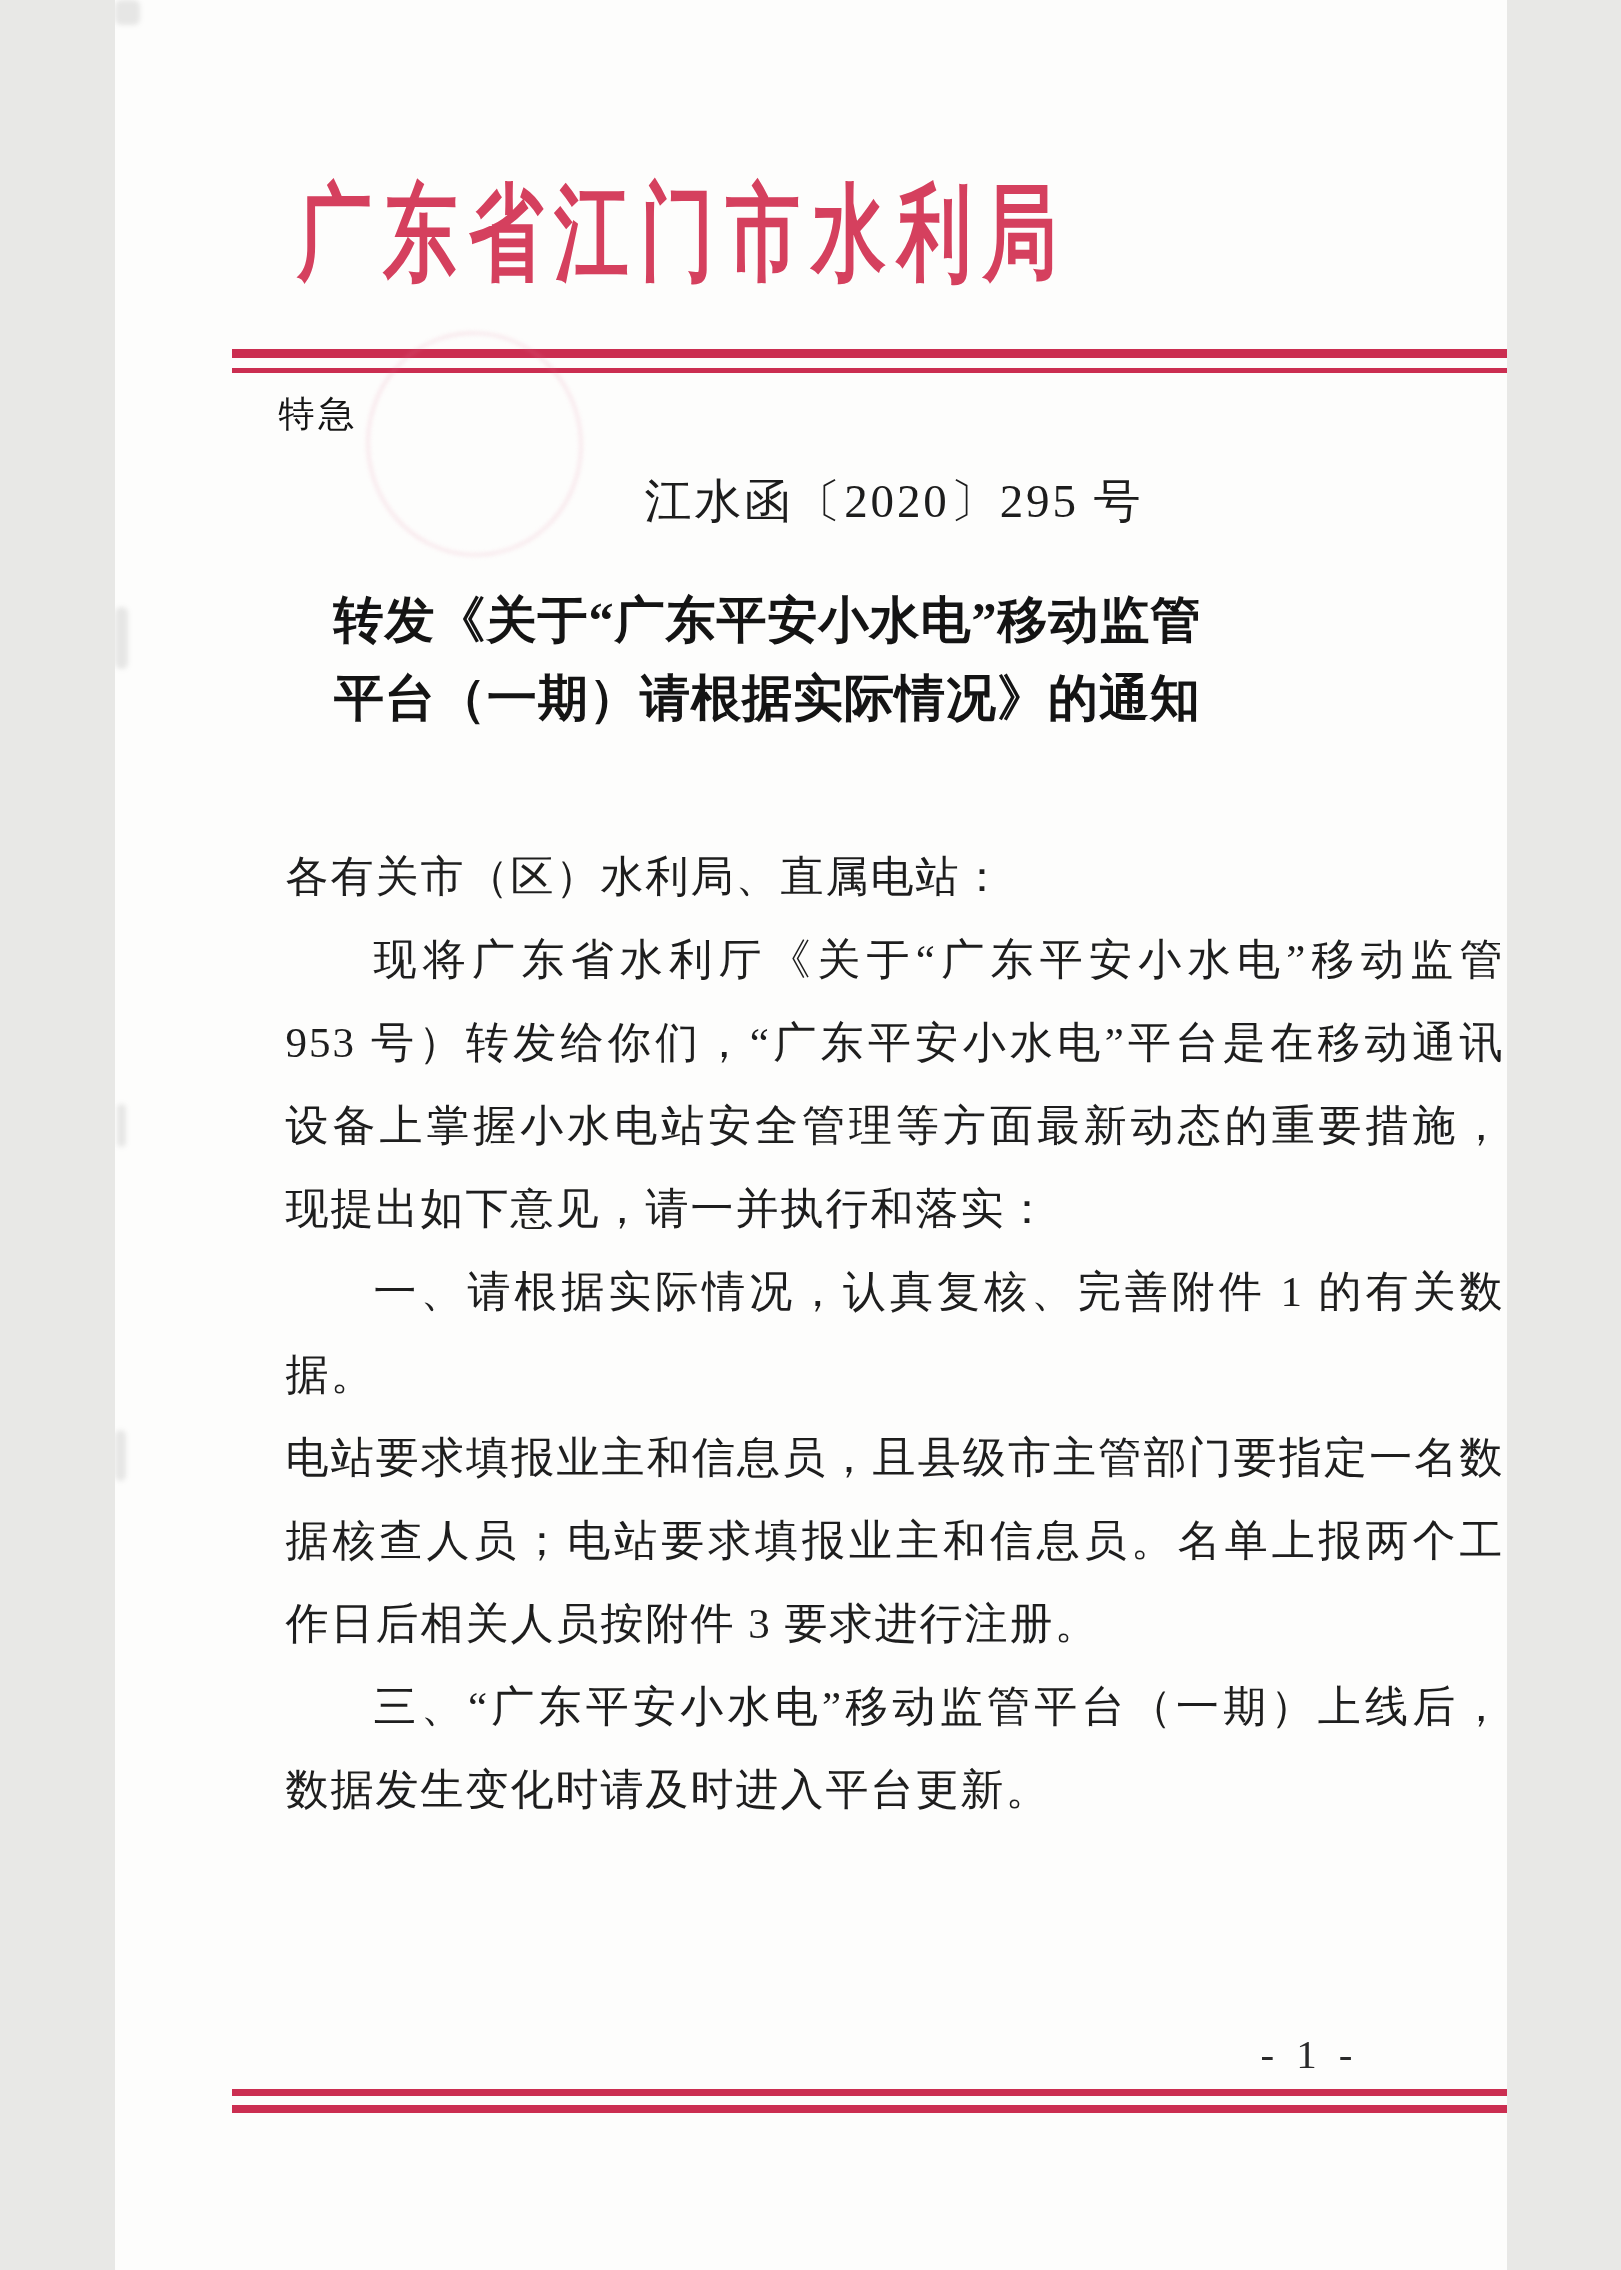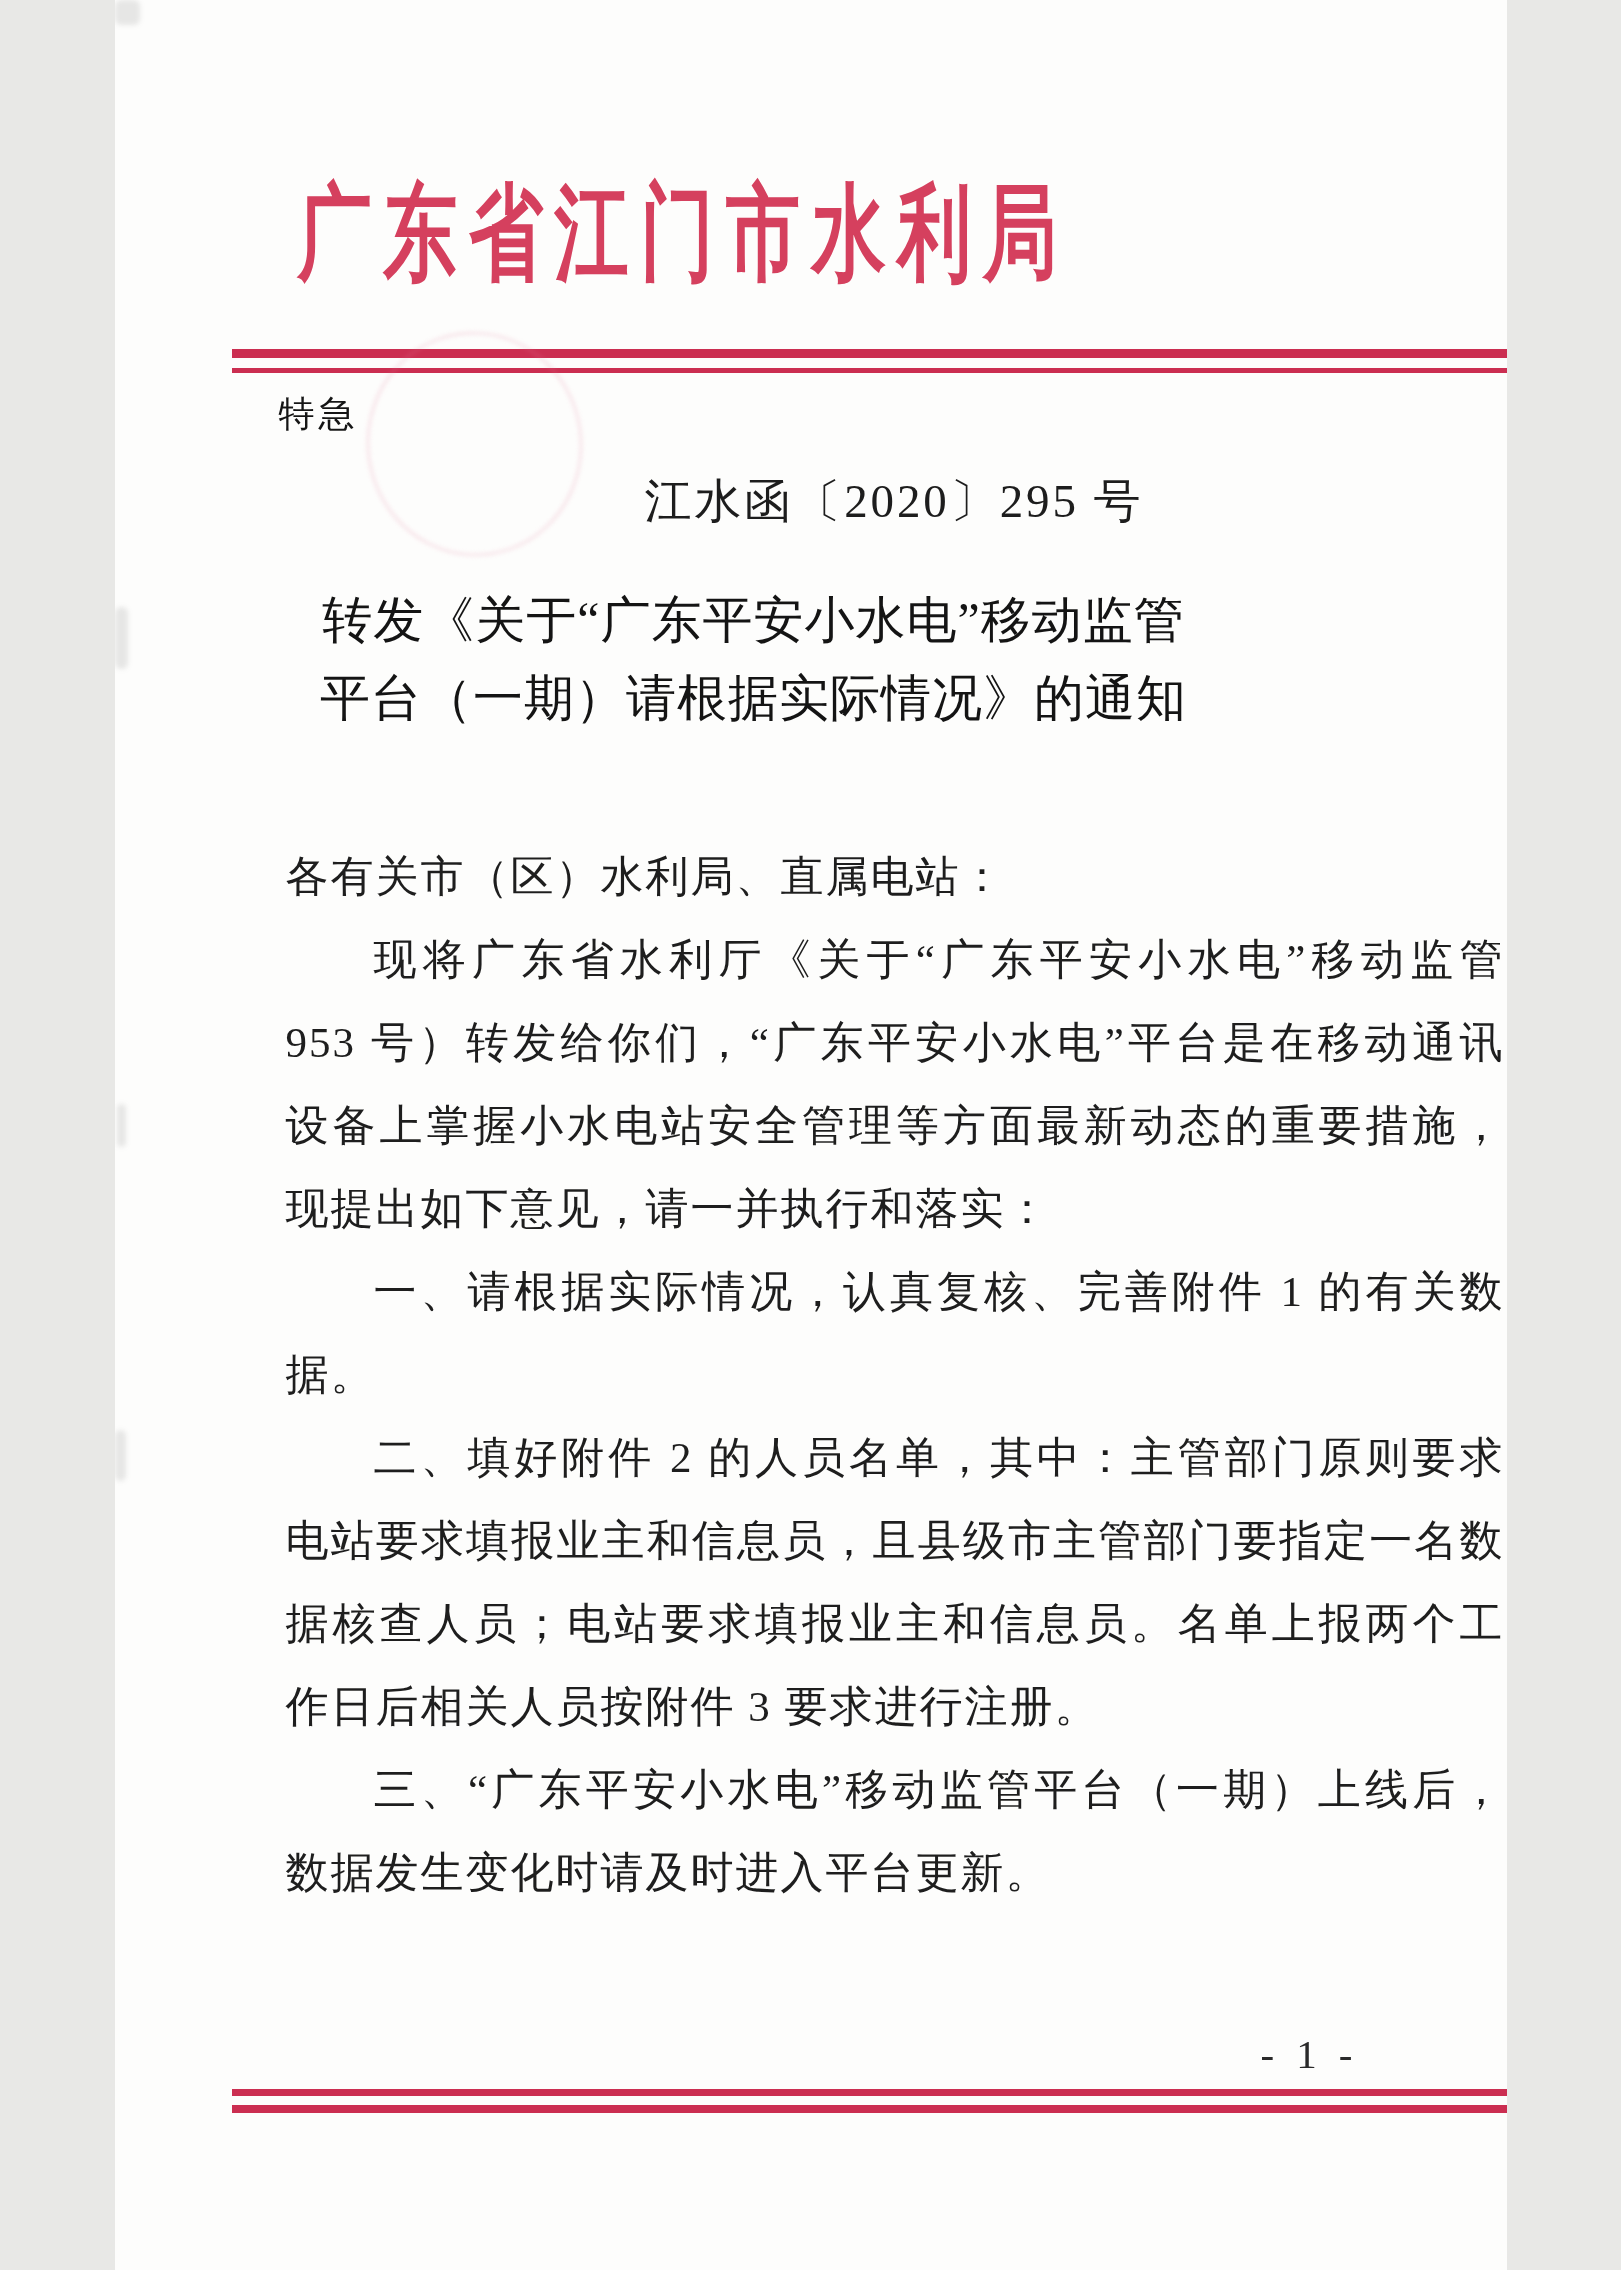--- a/index.html
+++ b/index.html
@@ -56,26 +56,26 @@
     width: 1217px;
     text-align: center;
     font-size: 47px;
     letter-spacing: 2.9px;
     color: #1d1d1d;
     font-family: "Liberation Serif", serif;
   }
 
   .doc-title {
     position: absolute;
-    left: 171px;
+    left: 185px;
     top: 581px;
     width: 936px;
     text-align: center;
     font-size: 50px;
-    font-weight: normal;
+    font-weight: bold;
     line-height: 78px;
     color: #141414;
     letter-spacing: 1px;
     font-family: "Liberation Serif", serif;
   }
 
   .body-text {
     position: absolute;
     left: 171px;
     top: 835px;
@@ -159,21 +159,20 @@
   </div>
 
   <div class="body-text">
       <div class="body-line">各有关市（区）水利局、直属电站：</div>
       <div class="body-line full indent">现将广东省水利厅《关于“广东平安小水电”移动监管</div>
       <div class="body-line full">953 号）转发给你们，“广东平安小水电”平台是在移动通讯</div>
       <div class="body-line full">设备上掌握小水电站安全管理等方面最新动态的重要措施，</div>
       <div class="body-line">现提出如下意见，请一并执行和落实：</div>
       <div class="body-line full indent">一、请根据实际情况，认真复核、完善附件 1 的有关数</div>
       <div class="body-line">据。</div>
-      <div class="body-line full indent">二、填好附件 2 的人员名单，其中：主管部门原则要求</div>
       <div class="body-line full">电站要求填报业主和信息员，且县级市主管部门要指定一名数</div>
       <div class="body-line full">据核查人员；电站要求填报业主和信息员。名单上报两个工</div>
       <div class="body-line">作日后相关人员按附件 3 要求进行注册。</div>
       <div class="body-line full indent">三、“广东平安小水电”移动监管平台（一期）上线后，</div>
       <div class="body-line">数据发生变化时请及时进入平台更新。</div>
     </div>
 
   <div class="page-number">- 1 -</div>
 
   <div class="rule rule-bottom-thin"></div>

